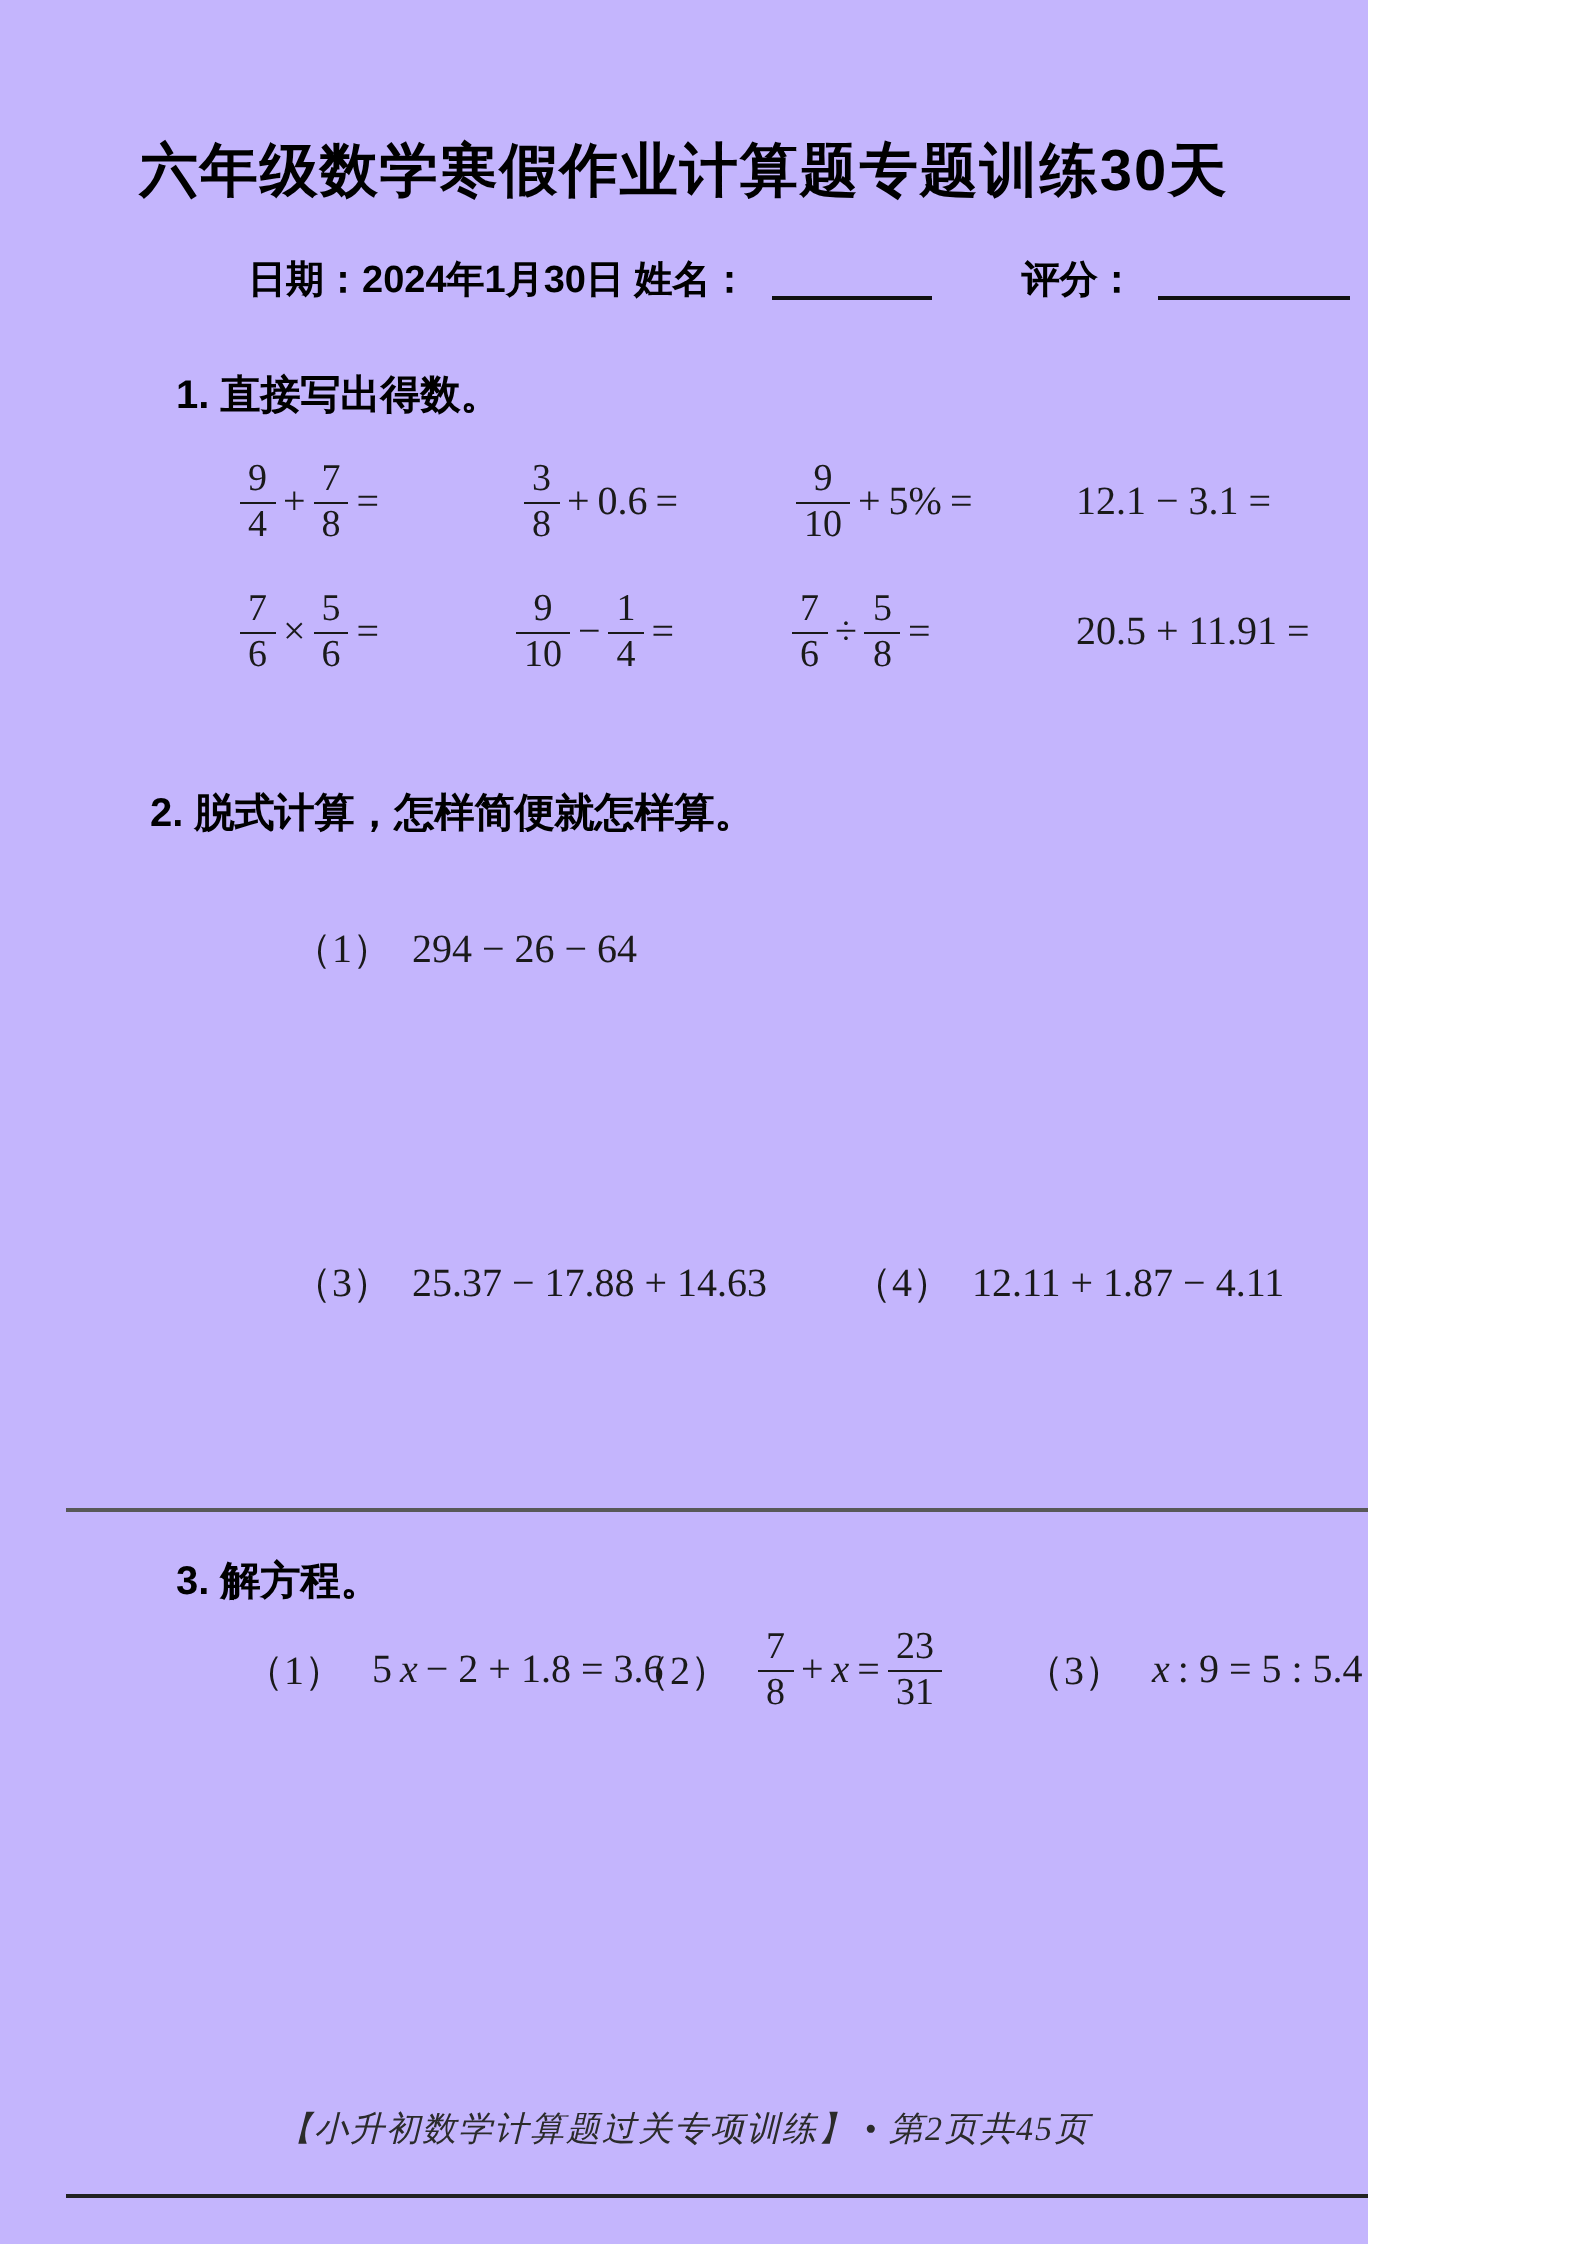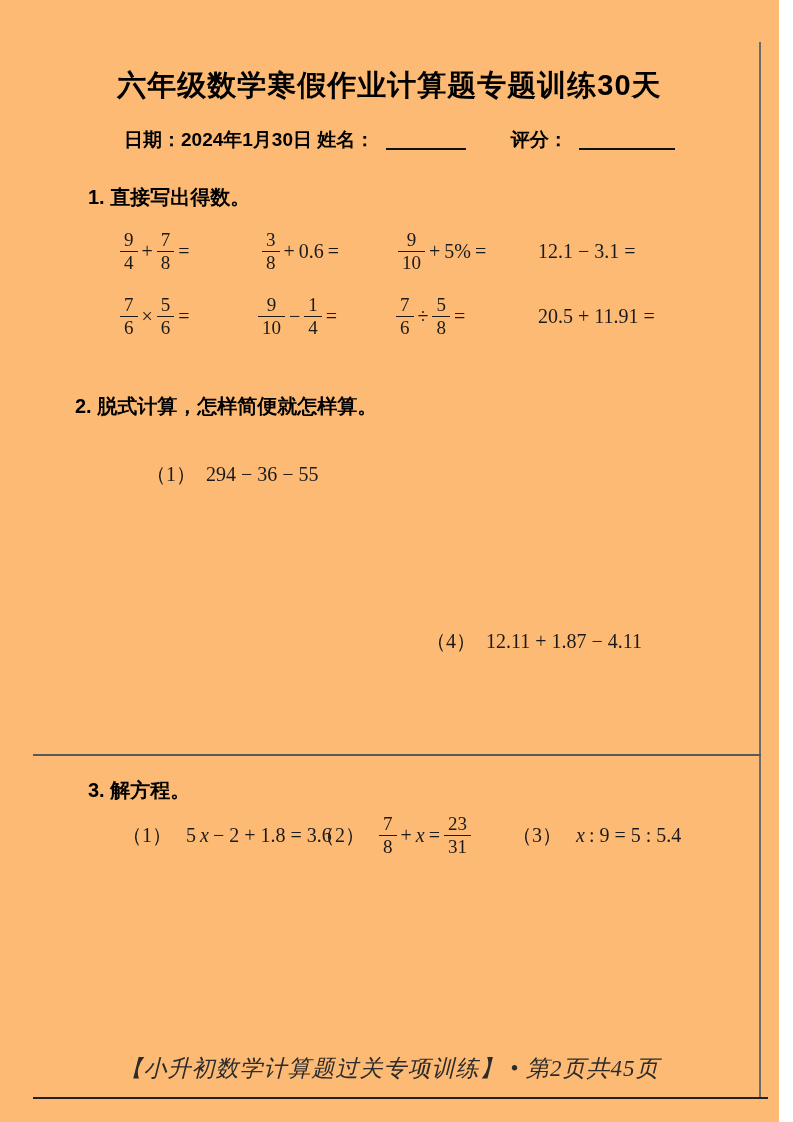--- a/index.html
+++ b/index.html
@@ -1,22 +1,23 @@
 <!DOCTYPE html>
 <html><head>
 <meta charset="utf-8">
 <style>
   html,body{margin:0;padding:0;background:#fff;}
   .page{
     position:relative;
-    width:779px;height:1122px;
-    background:#fdba74;
+    width:660px;height:1122px;
+    background:#c4b5fd;
     overflow:hidden;
     font-family:"Liberation Sans",sans-serif;
     color:#111;
+    padding-left:24px;
   }
   
   .border-right{position:absolute;left:759px;top:42px;width:2px;height:1056px;background:#6b6b6b;}
   .border-bottom{position:absolute;left:33px;top:1097px;width:735px;height:2px;background:#222;}
   .divider{position:absolute;left:33px;top:754px;width:728px;height:2px;background:#585858;}
 
   
   .title{
     position:absolute;top:66px;left:0;width:100%;
     text-align:center;font-size:29px;font-weight:bold;
@@ -62,21 +63,21 @@
   .s2p2{left:126px;top:605px;} .s2p3{left:406px;top:605px;}
 
   
   .s3p0{left:122px;top:805px;height:60px;}
   .s3p1{left:315px;top:805px;height:60px;}
   .s3p2{left:512px;top:805px;height:60px;}
 
   
   .footer{
     position:absolute;top:1053px;left:0;width:100%;
-    text-align:center;font-size:23px;color:#2b2b2b;
+    text-align:center;font-size:17px;color:#2b2b2b;
     font-style:italic;font-family:"Liberation Serif",serif;
     letter-spacing:1px;
   }
 </style>
 </head>
 <body>
 
 <div class="page">
 
   <div class="border-right"></div>
@@ -100,21 +101,24 @@
   <div class="math s1r0c2"><span class="frac"><span class="num">9</span><span class="den">10</span></span><span class="mtext">+</span><span class="mtext">5%</span><span class="mtext">=</span></div>
   <div class="math s1r0c3"><span class="mtext">12.1 − 3.1 =</span></div>
   <div class="math s1r1c0"><span class="frac"><span class="num">7</span><span class="den">6</span></span><span class="mtext">×</span><span class="frac"><span class="num">5</span><span class="den">6</span></span><span class="mtext">=</span></div>
   <div class="math s1r1c1"><span class="frac"><span class="num">9</span><span class="den">10</span></span><span class="mtext">−</span><span class="frac"><span class="num">1</span><span class="den">4</span></span><span class="mtext">=</span></div>
   <div class="math s1r1c2"><span class="frac"><span class="num">7</span><span class="den">6</span></span><span class="mtext">÷</span><span class="frac"><span class="num">5</span><span class="den">8</span></span><span class="mtext">=</span></div>
   <div class="math s1r1c3"><span class="mtext">20.5 + 11.91 =</span></div>
 
   <div class="heading h2">2. 脱式计算，怎样简便就怎样算。</div>
 
   <div class="problem s2p0">
-    <span class="p-label">（1）</span><span>294 − 36 − 55</span>
+    <span class="p-label">（1）</span><span>294 − 26 − 64</span>
+  </div>
+  <div class="problem s2p2">
+    <span class="p-label">（3）</span><span>25.37 − 17.88 + 14.63</span>
   </div>
   <div class="problem s2p3">
     <span class="p-label">（4）</span><span>12.11 + 1.87 − 4.11</span>
   </div>
 
   <div class="heading h3">3. 解方程。</div>
 
   <div class="math s3p0">
     <span class="p-label">（1）</span><span class="math-inline" style="display:inline-flex;align-items:center;gap:4px;"><span class="mtext">5</span><span class="mvar">x</span><span class="mtext">− 2 + 1.8 = 3.6</span></span>
   </div>

